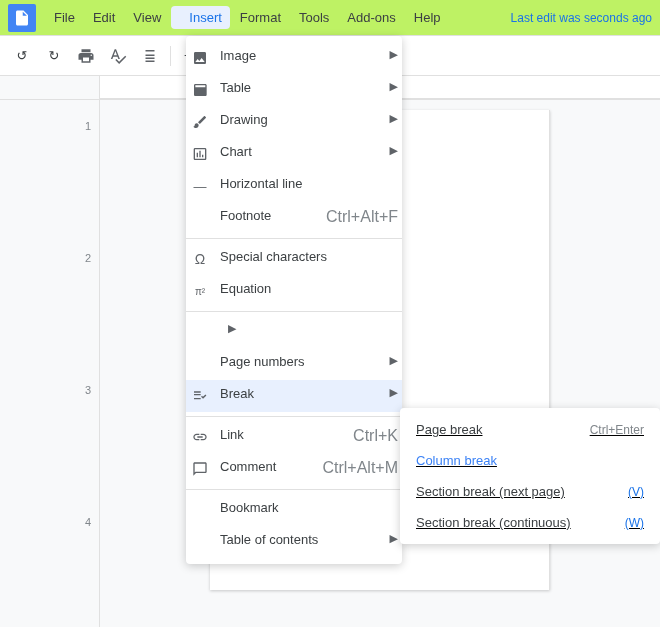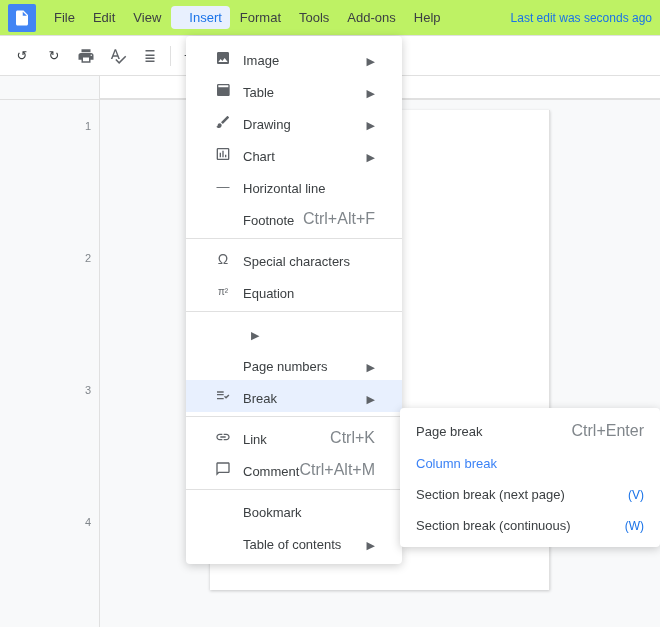--- a/index.html
+++ b/index.html
@@ -163,22 +163,22 @@
       left: 186px;
       width: 216px;
       background: #fff;
       border-radius: 4px;
       box-shadow: 0 2px 10px rgba(0,0,0,0.2);
       z-index: 100;
       padding: 6px 0;
     }
     .menu-row {
       display: flex;
-      align-items: flex-end;
-      padding: 6px 27px;
+      align-items: flex-start;
+      padding: 6px 4px;
       cursor: pointer;
       color: #3c4043;
       font-size: 13px;
       position: relative;
     }
     .menu-row.active { background: #e8f0fe; }
     .menu-row .menu-icon {
       width: 20px;
       height: 20px;
       display: flex; align-items: center; justify-content: center;
@@ -210,33 +210,34 @@
     .break-submenu {
       position: absolute;
       top: 36px + 390px;
       left: 400px;
       width: 260px;
       background: #fff;
       border-radius: 4px;
       box-shadow: 0 2px 10px rgba(0,0,0,0.2);
       z-index: 101;
       padding: 6px 0;
+      text-decoration: underline;
     }
 
     .submenu-row {
       display: flex;
       align-items: center;
       padding: 8px 16px;
       cursor: pointer;
       font-size: 13px;
       color: #3c4043;
       position: relative;
     }
     .submenu-row .sub-label { flex: 1; }
-    .submenu-row .sub-shortcut { color: #80868b; font-size: 16px; }
+    .submenu-row .sub-shortcut { color: #80868b; font-size: 12px; }
     .submenu-row.disabled .sub-label { color: #80868b; }
     .shortcut-badge {
       background: transparent;
       color: #1a73e8;
       font-size: 12px;
     }
   </style>
 </head>
 <body>
 

